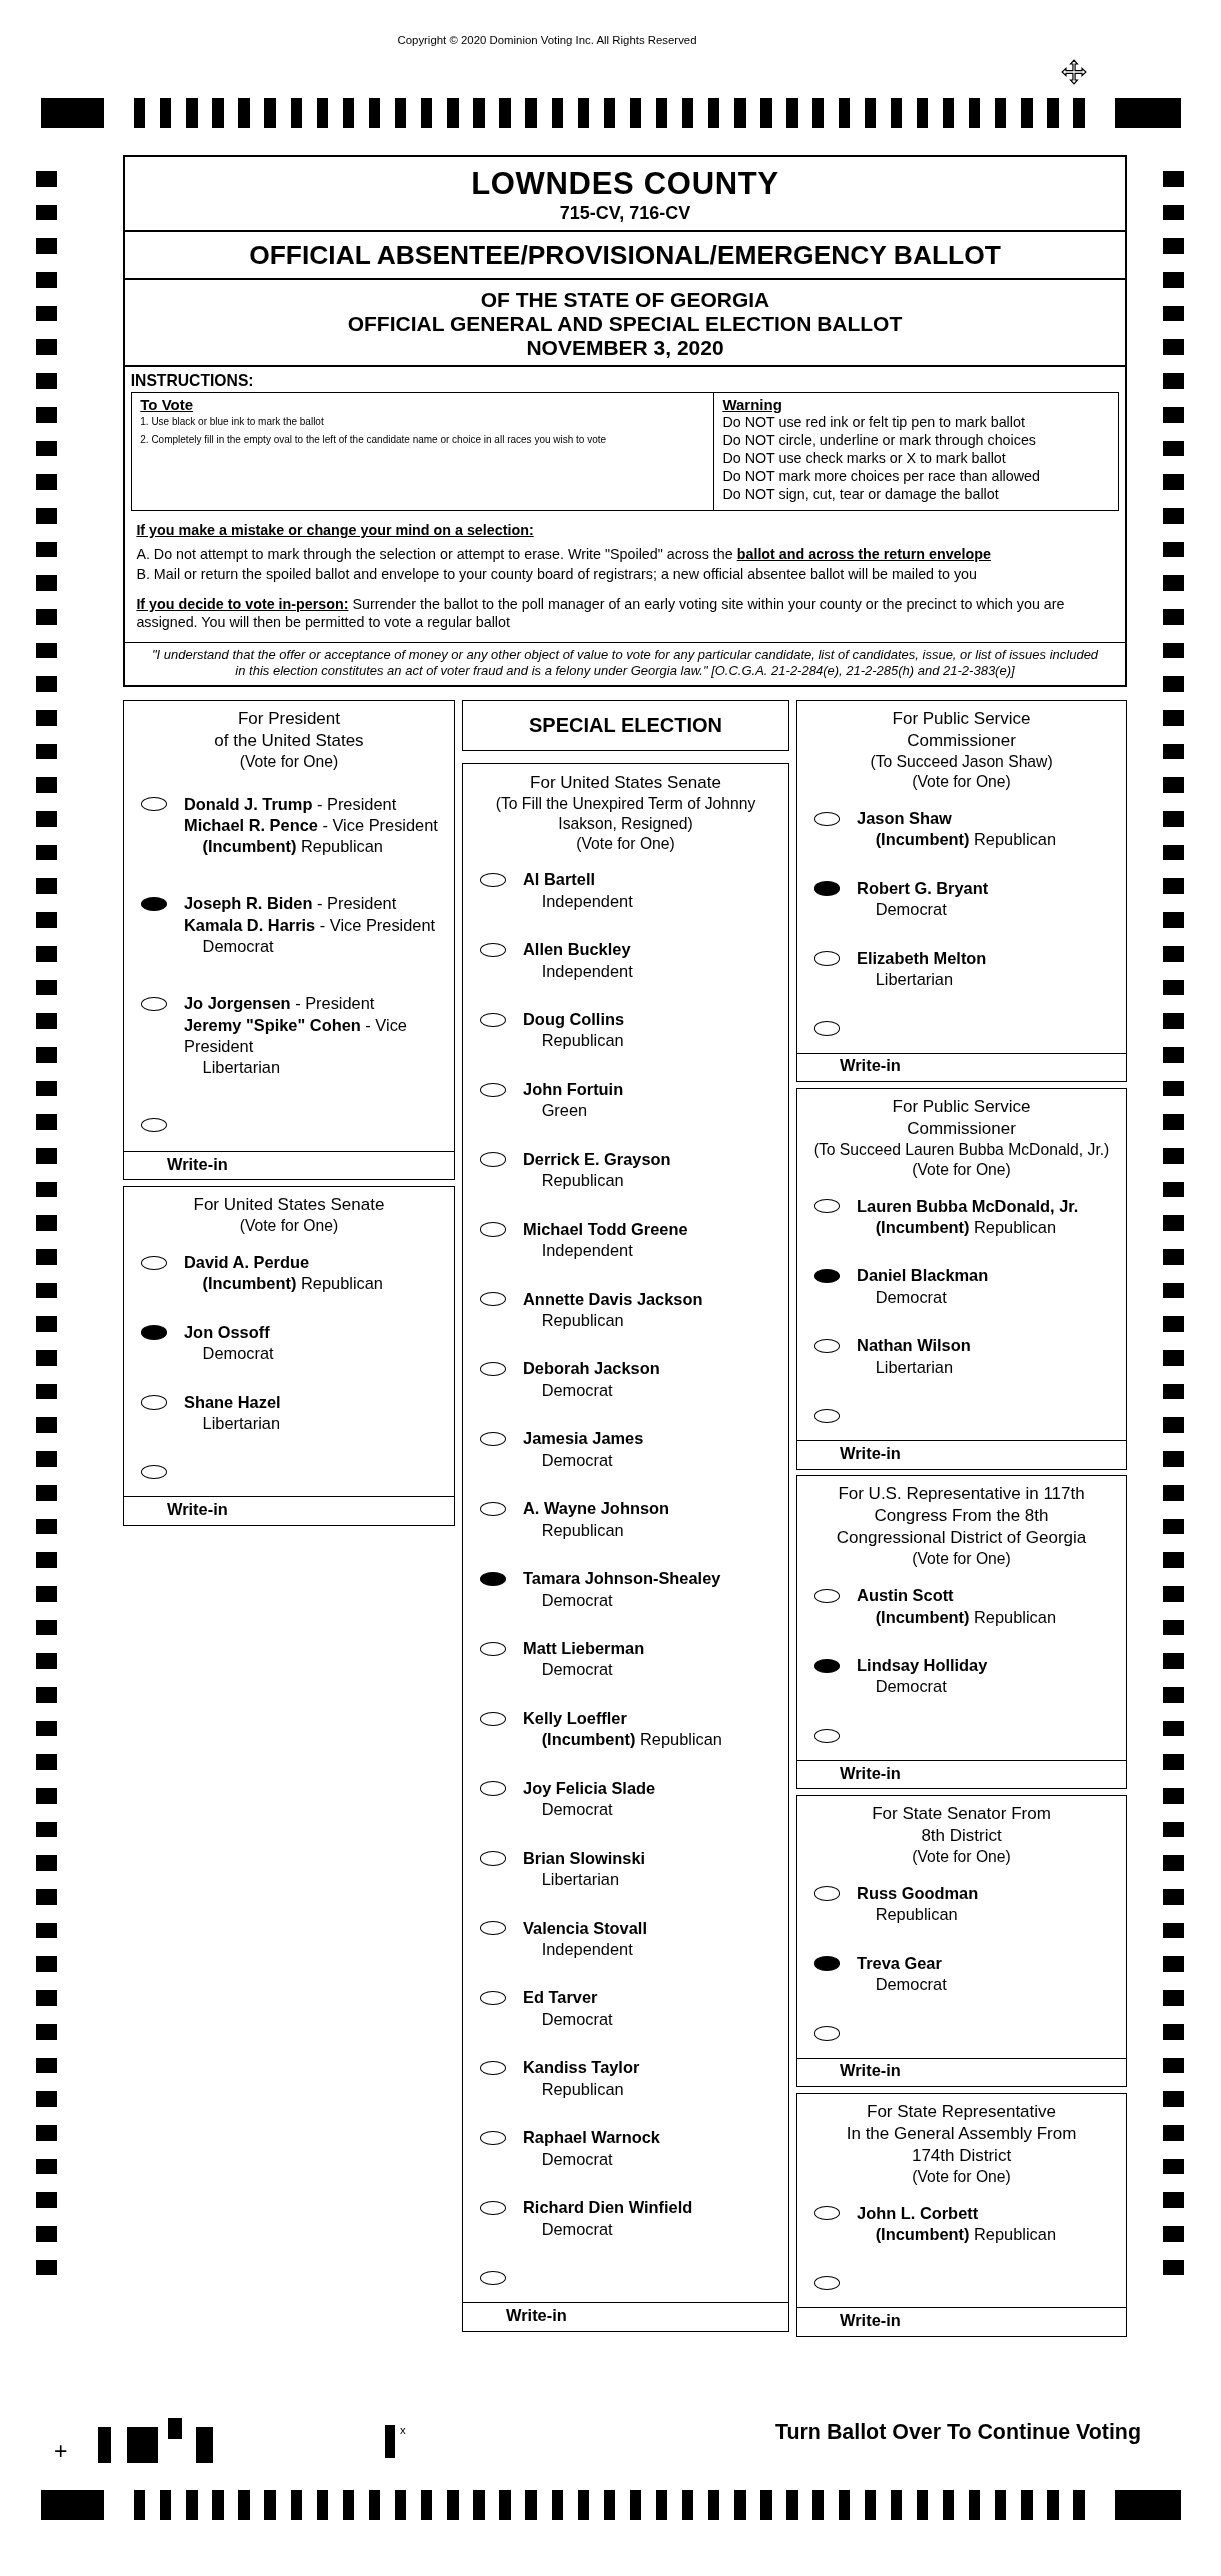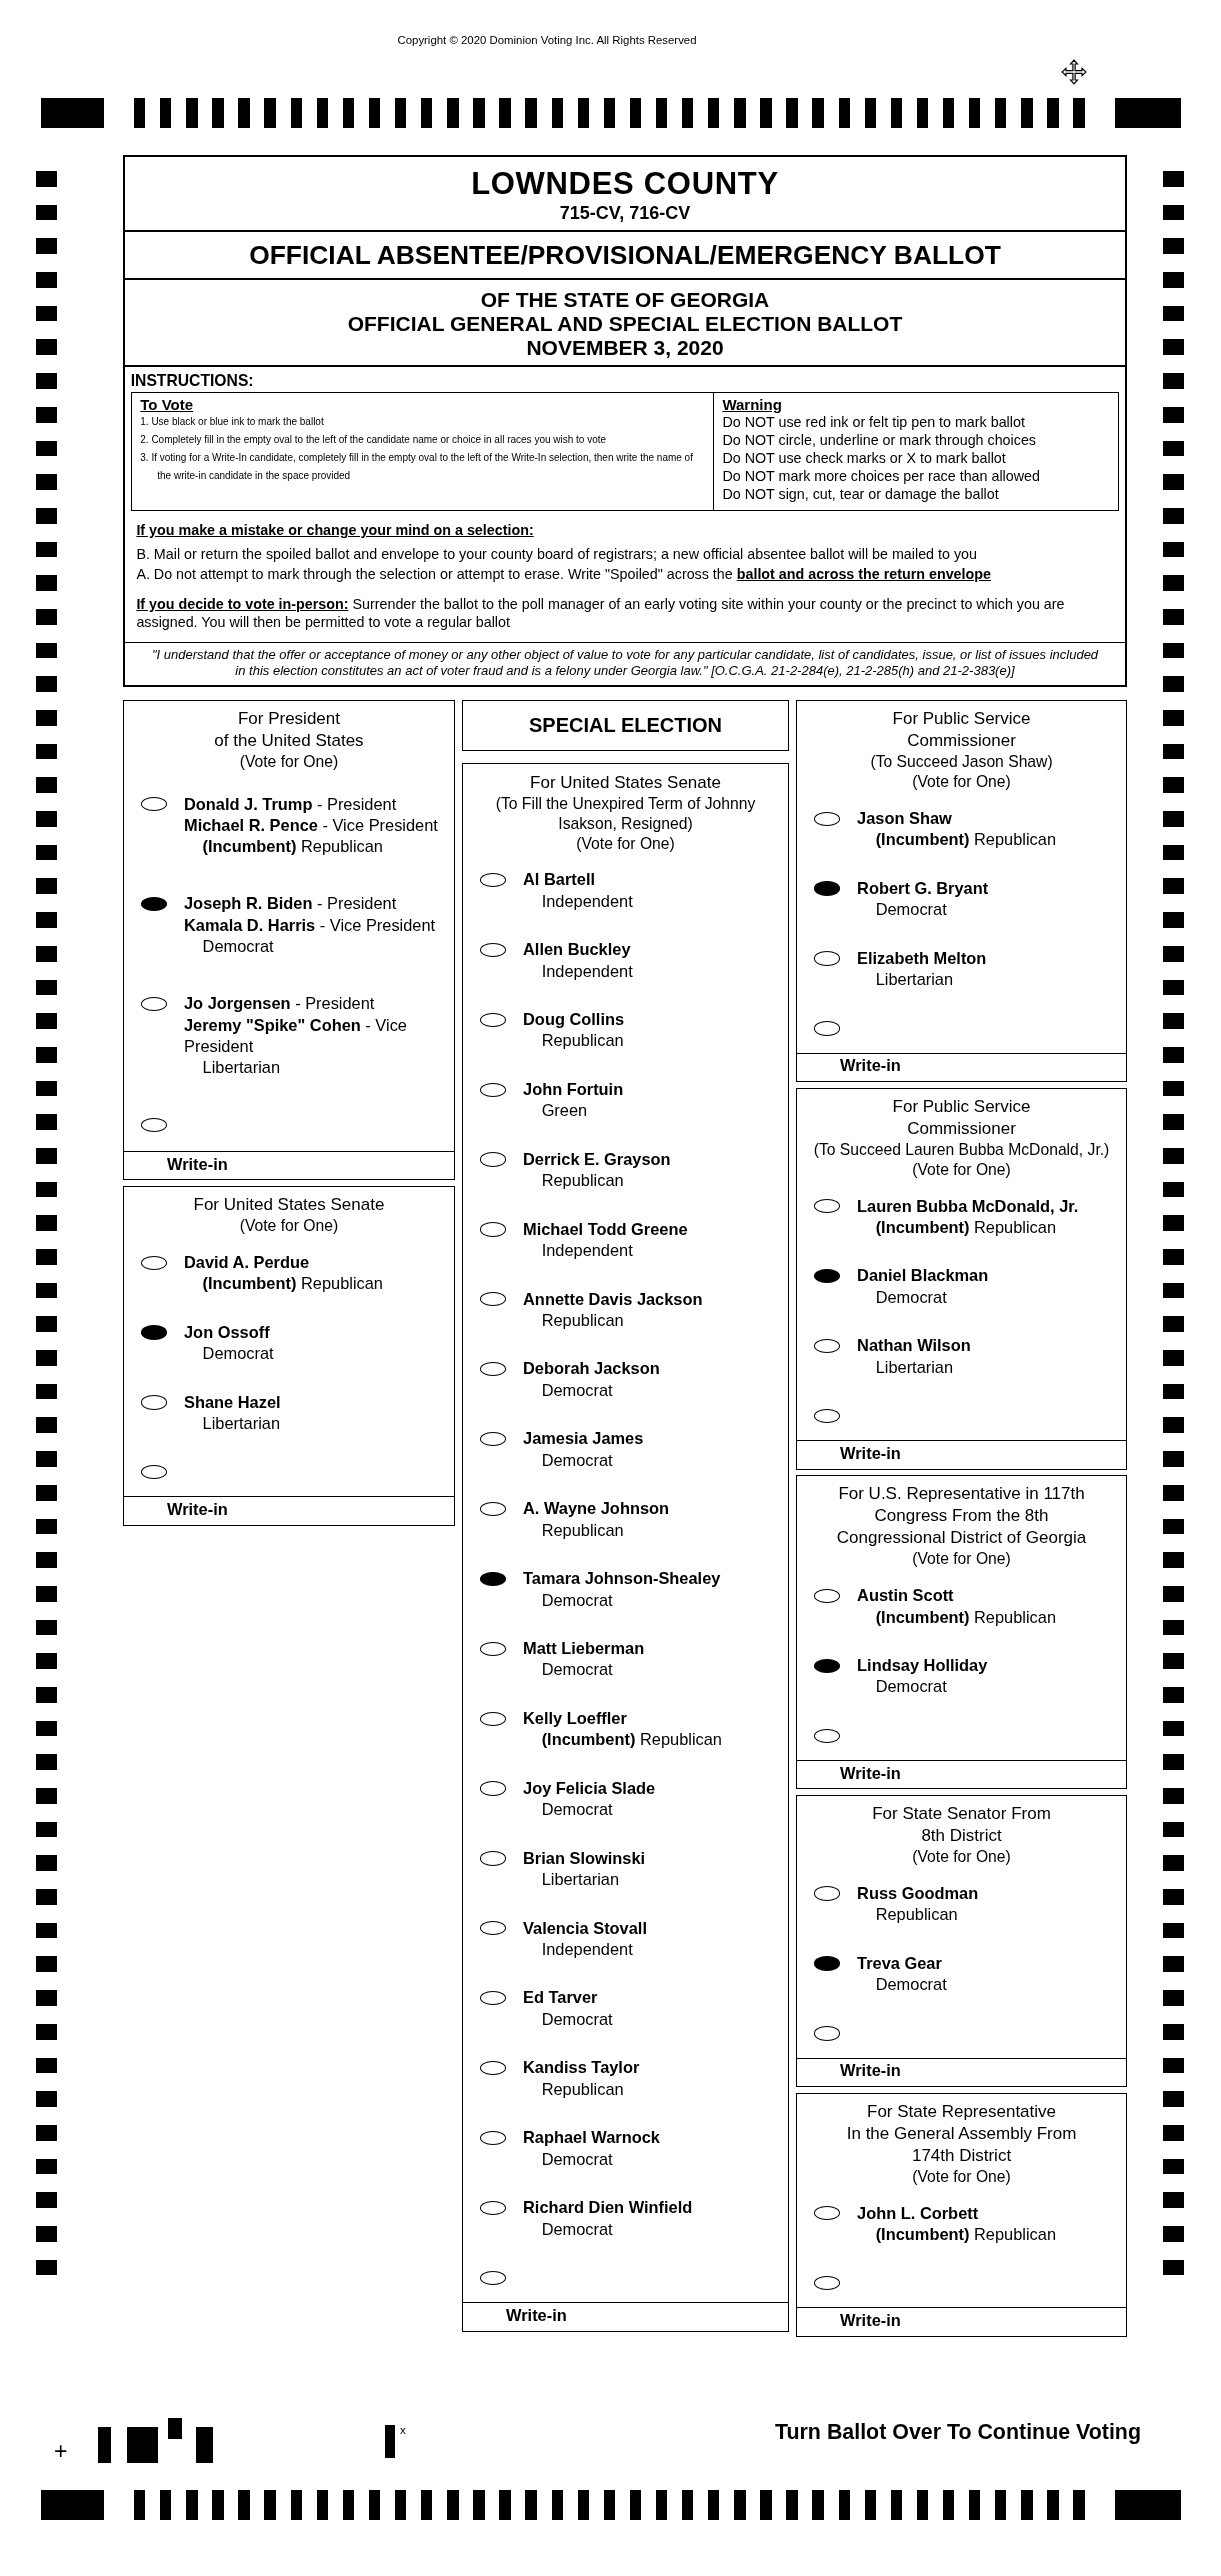--- a/index.html
+++ b/index.html
@@ -273,35 +273,34 @@
       <div>OF THE STATE OF GEORGIA</div>
       <div>OFFICIAL GENERAL AND SPECIAL ELECTION BALLOT</div>
       <div>NOVEMBER 3, 2020</div>
     </div>
     <div class="instr-label">INSTRUCTIONS:</div>
     <div class="vw">
       <div class="tovote">
         <div class="boxtitle">To Vote</div>
         <div class="tv-item">1. Use black or blue ink to mark the ballot</div>
         <div class="tv-item">2. Completely fill in the empty oval to the left of the candidate name or choice in all races you wish to vote</div>
-        <div class="tv-item">3. If voting for a Write-In candidate, completely fill in the empty oval to the left of the Write-In selection, then write the name of the write-in candidate in the space provided</div>
       </div>
       <div class="warnbox">
         <div class="boxtitle">Warning</div>
         <div class="warn-item"><span>Do </span><span class="u">NOT</span><span> use red ink or felt tip pen to mark ballot</span></div>
         <div class="warn-item"><span>Do </span><span class="u">NOT</span><span> circle, underline or mark through choices</span></div>
         <div class="warn-item"><span>Do </span><span class="u">NOT</span><span> use check marks or X to mark ballot</span></div>
         <div class="warn-item"><span>Do </span><span class="u">NOT</span><span> mark more choices per race than allowed</span></div>
         <div class="warn-item"><span>Do </span><span class="u">NOT</span><span> sign, cut, tear or damage the ballot</span></div>
       </div>
     </div>
     <div class="mistake">
       <div class="m-head">If you make a mistake or change your mind on a selection:</div>
+      <div class="m-item"><span>A. Do not attempt to mark through the selection or attempt to erase.  Write "Spoiled" across the </span><span class="emph">ballot and across the return envelope</span></div>
       <div class="m-item">B. Mail or return the spoiled ballot and envelope to your county board of registrars; a new official absentee ballot will be mailed to you</div>
-      <div class="m-item"><span>A. Do not attempt to mark through the selection or attempt to erase.  Write "Spoiled" across the </span><span class="emph">ballot and across the return envelope</span></div>
       <div class="inperson">
         <span class="ip-head">If you decide to vote in-person:</span>
         <span>Surrender the ballot to the poll manager of an early voting site within your county or the precinct to which you are assigned.  You will then be permitted to vote a regular ballot</span>
       </div>
     </div>
     <div class="disclaimer">"I understand that the offer or acceptance of money or any other object of value to vote for any particular candidate, list of candidates, issue, or list of issues included in this election constitutes an act of voter fraud and is a felony under Georgia law." [O.C.G.A. 21-2-284(e), 21-2-285(h) and 21-2-383(e)]</div>
   </div>
 
   <div class="columns" id="columns">
       <div class="col col0">

